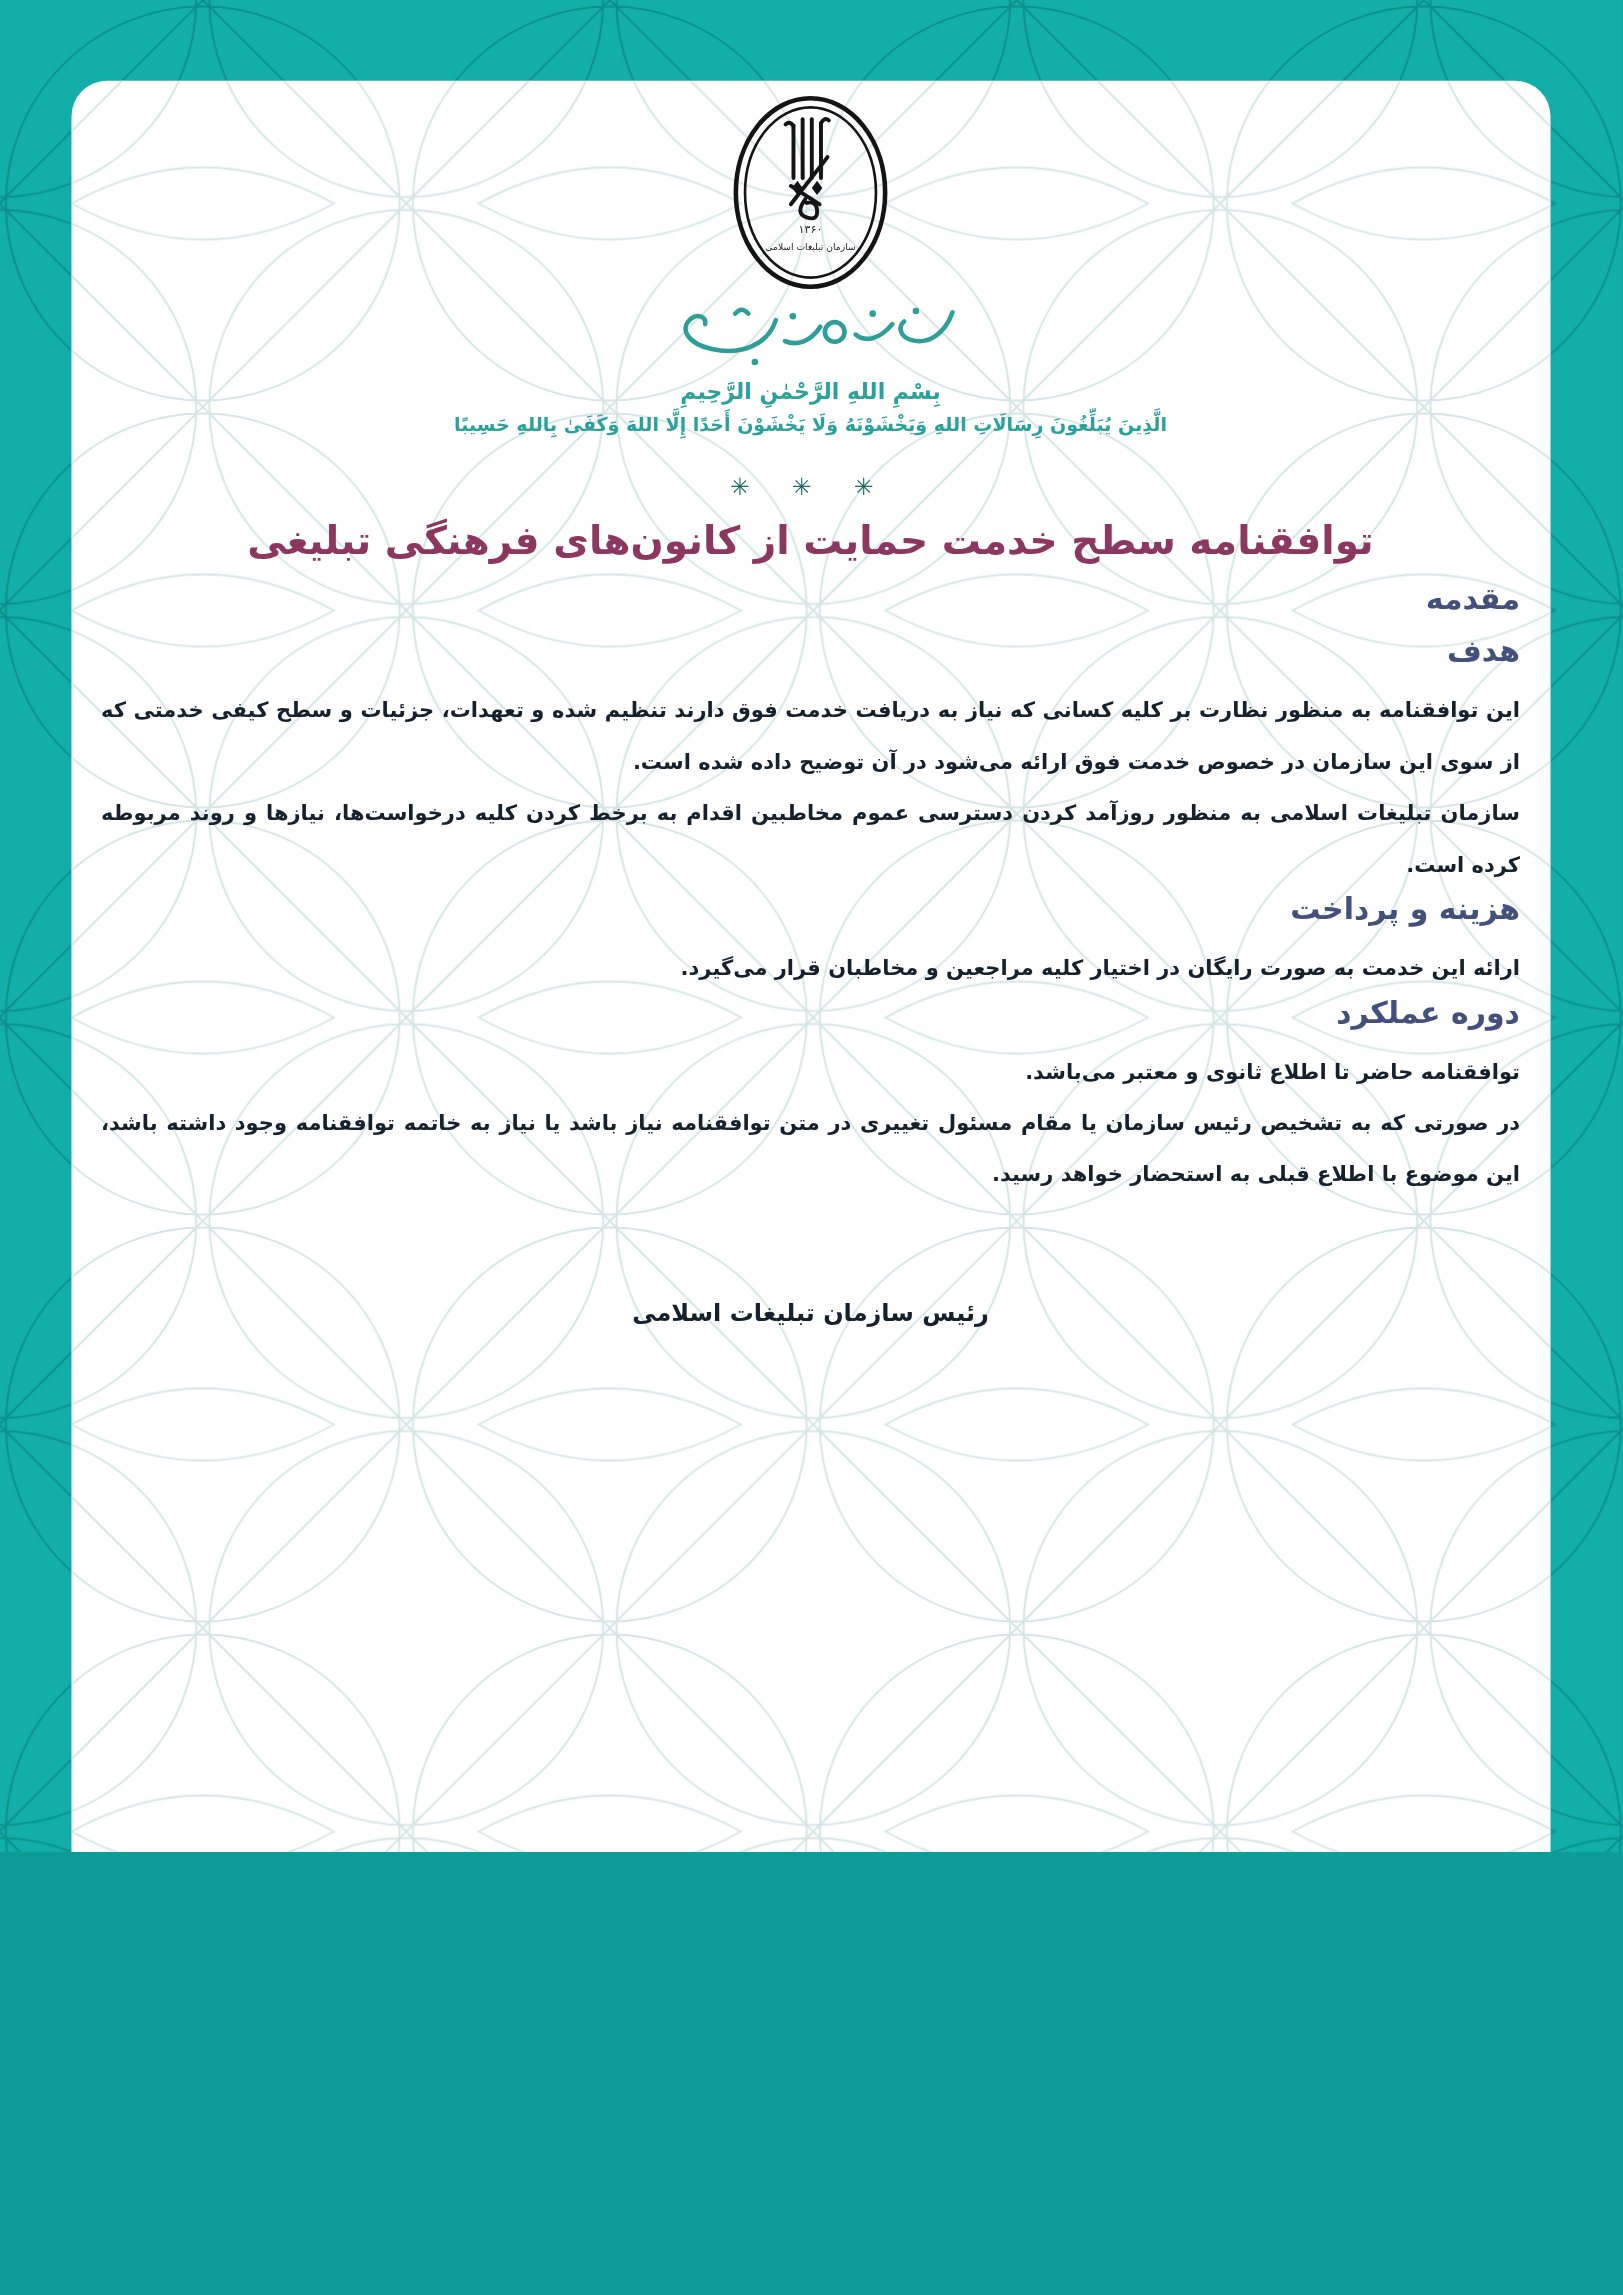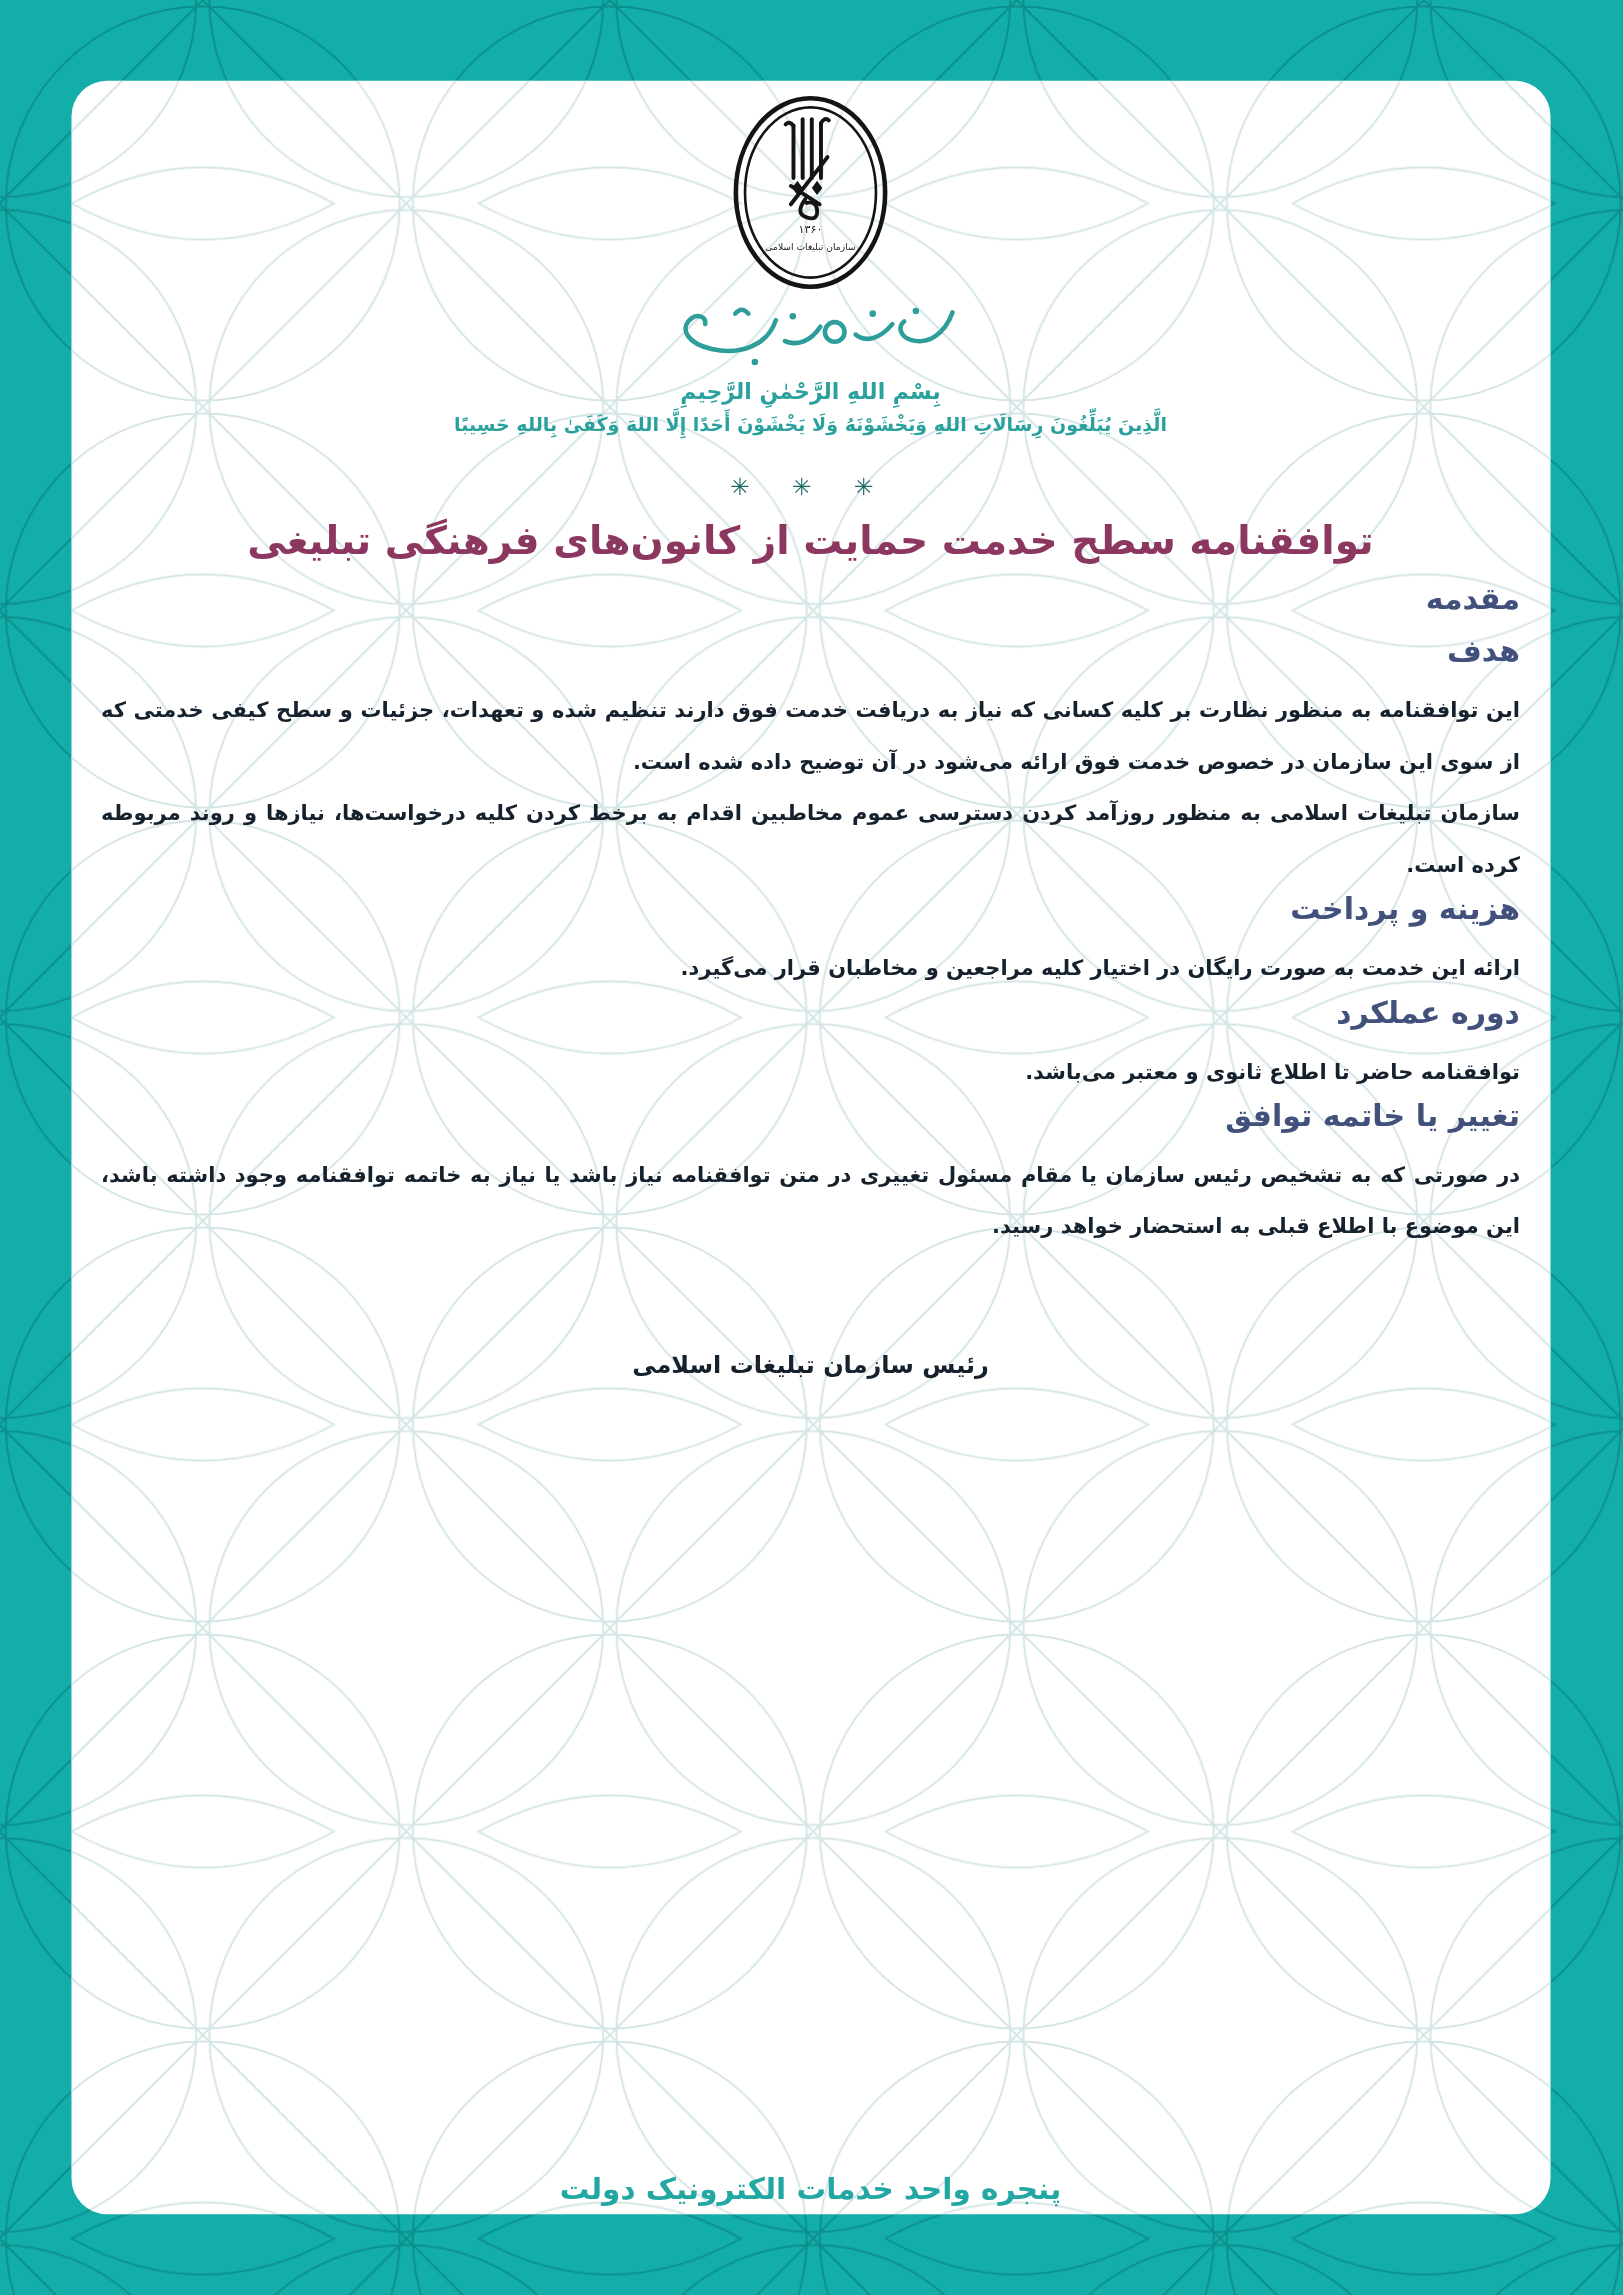--- a/index.html
+++ b/index.html
@@ -1,21 +1,21 @@
 <!DOCTYPE html>
 <html lang="fa" dir="rtl" style="font-size:10.5px"><head>
 <meta charset="utf-8">
 <style>
   * { margin:0; padding:0; box-sizing:border-box; }
   html,body { background:#0e9c98; }
   body { font-family:"DejaVu Sans", sans-serif; }
 
   .page{
     position:relative;
-    width:1624px; height:2295px;
+    width:1624px; height:1852px;
     overflow:hidden;
   }
   .bg-frame{ position:absolute; inset:0; display:block; }
 
   .card-content{
     position:absolute;
     left:72px; top:81px;
     width:1479px; height:2134px;
     direction:rtl;
     padding:0 30px;
@@ -207,21 +207,20 @@
         <h2>هزینه و پرداخت</h2>
         <p>ارائه این خدمت به صورت رایگان در اختیار کلیه مراجعین و مخاطبان قرار می‌گیرد.</p>
       </div>
 
       <div class="section">
         <h2>دوره عملکرد</h2>
         <p>توافقنامه حاضر تا اطلاع ثانوی و معتبر می‌باشد.</p>
       </div>
 
       <div class="section">
-        <h2>تغییر یا خاتمه توافق</h2>
         <p>در صورتی که به تشخیص رئیس سازمان یا مقام مسئول تغییری در متن توافقنامه نیاز باشد یا نیاز به خاتمه توافقنامه وجود داشته باشد، این موضوع با اطلاع قبلی به استحضار خواهد رسید.</p>
       </div>
 
     </div>
 
     <div class="signature">
       <div class="sig-title">رئیس سازمان تبلیغات اسلامی</div>
     </div>
 
     <div class="footer">پنجره واحد خدمات الکترونیک دولت</div>

